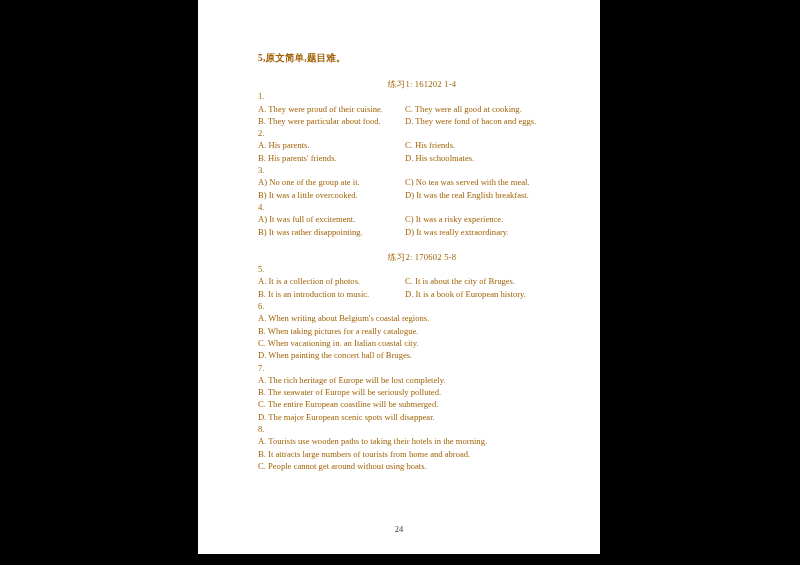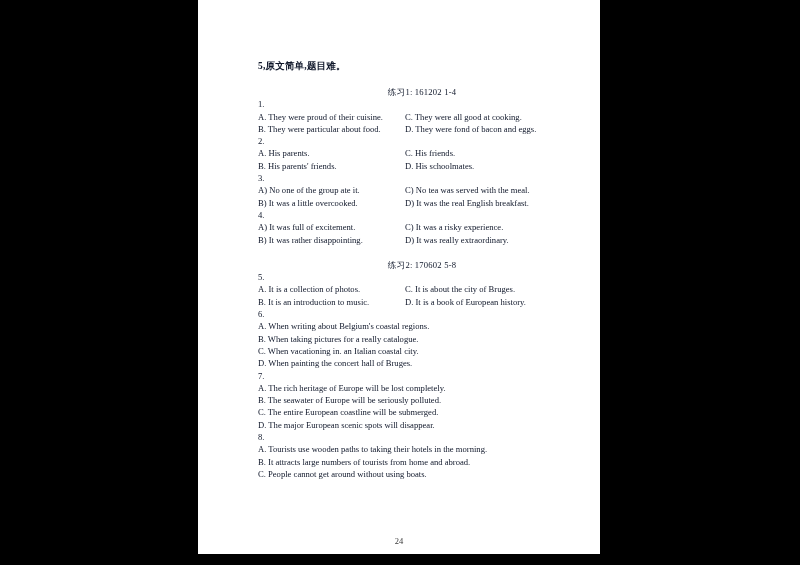--- a/index.html
+++ b/index.html
@@ -21,23 +21,23 @@
     position: absolute;
     left: 198px;
     top: 0;
     width: 402px;
     height: 554px;
     background: #ffffff;
   }
   .content {
     position: absolute;
     left: 60px;
-    top: 60px;
+    top: 52px;
     right: 14px;
-    color: #0f172a;
+    color: #a16207;
   }
   .note {
     font-weight: bold;
     font-size: 9.5px;
     line-height: 13px;
     letter-spacing: 0.2px;
   }
   .blk {
     font-size: 8.6px;
     line-height: 12.3px;
@@ -52,21 +52,21 @@
     display: inline-block;
     width: 147px;
     vertical-align: top;
   }
   .col-r {
     display: inline-block;
     vertical-align: top;
   }
   .pagenum {
     position: absolute;
-    bottom: 8px;
+    bottom: 20px;
     left: 0;
     width: 100%;
     text-align: center;
     font-size: 8.5px;
     color: #3a3a3a;
   }
 </style>
 </head>
 <body>
 

